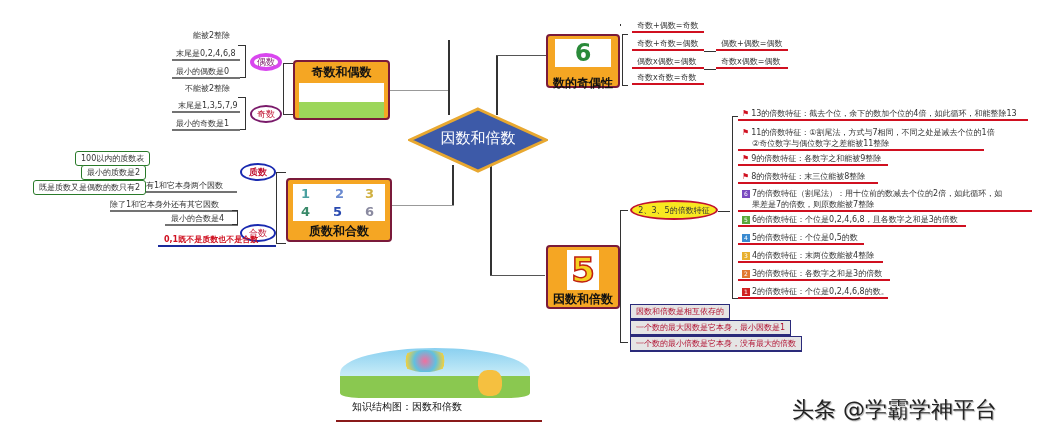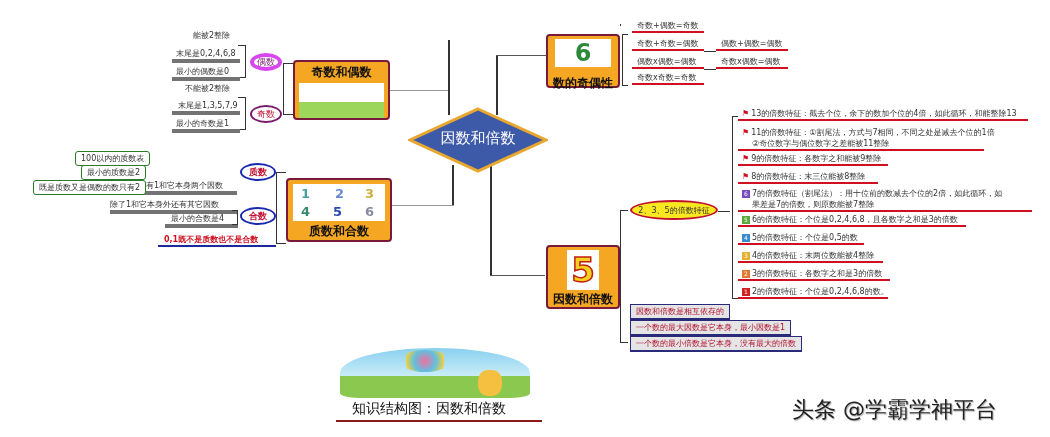--- a/index.html
+++ b/index.html
@@ -1,21 +1,21 @@
 <!DOCTYPE html>
 <html><head>
 <meta charset="utf-8">
 <style>
   * { box-sizing: border-box; margin: 0; padding: 0; }
   body { width: 1050px; height: 437px; background: #ffffff; position: relative; overflow: hidden;
          font-family: "DejaVu Sans", "Liberation Sans", sans-serif; color: #222; }
   .abs { position: absolute; }
   .line { position: absolute; background: #333; }
   .leaf { position: absolute; font-size: 8px; white-space: nowrap; line-height: 11px; color: #333; }
-  .leaf-green { border-bottom: 4px solid #737373; }
+  .leaf-green { border-bottom: 2px solid #737373; }
   .leaf-red { border-bottom: 2px solid #d01020; }
   .leaf-blue { border-bottom: 2px solid #1a2a9a; }
   .boxed-green { border: 1px solid #2a7a2a; border-radius: 3px; padding: 1px 5px; background: #fff; margin-left: 23px; }
   .boxed-purple { border: 1px solid #2a2a7a; padding: 1px 5px; background: #e5e5e5; color: #b01030; border-bottom: 2px solid #2a2a7a; }
   .oval { position: absolute; border-radius: 50%; display: flex; align-items: center; justify-content: center;
           font-size: 9px; background: #fff; }
   .topic { position: absolute; background: #f5a623; border: 2px solid #7a1a3a; border-radius: 4px;
            display: flex; flex-direction: column; align-items: center; }
   .topic .title { font-family: "DejaVu Serif", "Liberation Serif", serif; font-size: 12px; color: #111; font-weight: bold; text-align: center; }
   .pic { background: #fff; }
@@ -82,21 +82,21 @@
 
 <div class="oval" style="left:240px;top:163px;width:36px;height:18px;border:2px solid #1a2ab0;color:#c01030;font-weight:bold;align-items:center;">
   <span>质数</span>
 </div>
 <div class="leaf leaf-green" style="left:130px;top:159px;width:107px;padding-left:8px;margin-top:21px;">只有1和它本身两个因数</div>
 <div class="bracket-r" style="left:123px;top:156px;width:8px;height:32px;"></div>
 <div class="leaf boxed-green" style="left:52px;top:151px;">100以内的质数表</div>
 <div class="leaf boxed-green" style="left:58px;top:165px;">最小的质数是2</div>
 <div class="leaf boxed-green" style="left:10px;top:180px;">既是质数又是偶数的数只有2</div>
 
-<div class="oval" style="left:240px;top:207px;width:36px;height:18px;border:2px solid #1a2ab0;color:#c01030;font-weight:bold;">
+<div class="oval" style="left:240px;top:224px;width:36px;height:18px;border:2px solid #1a2ab0;color:#c01030;font-weight:normal;">
   <span>合数</span>
 </div>
 <div class="leaf leaf-green" style="left:110px;top:199px;width:128px;">除了1和它本身外还有其它因数</div>
 <div class="leaf leaf-green" style="left:165px;top:213px;width:73px;padding-left:6px;">最小的合数是4</div>
 <div class="bracket-r" style="left:232px;top:210px;width:6px;height:15px;"></div>
 <div class="leaf leaf-blue" style="left:158px;top:234px;width:118px;color:#d01020;font-weight:bold;padding-left:6px;">0,1既不是质数也不是合数</div>
 
 <div class="topic" style="left:546px;top:34px;width:74px;height:54px;">
   <div class="pic" style="width:56px;height:30px;margin-top:3px;display:flex;align-items:center;justify-content:center;">
     <span style="font-size:24px;color:#2a8a3a;font-weight:bold;">6</span>
@@ -161,16 +161,16 @@
   <span class="badge" style="background:#d02020;">1</span><span>2的倍数特征：个位是0,2,4,6,8的数。</span>
 </div>
 
 <div class="leaf boxed-purple" style="left:630px;top:304px;">因数和倍数是相互依存的</div>
 <div class="leaf boxed-purple" style="left:630px;top:320px;">一个数的最大因数是它本身，最小因数是1</div>
 <div class="leaf boxed-purple" style="left:630px;top:336px;">一个数的最小倍数是它本身，没有最大的倍数</div>
 
 <div class="abs" style="left:340px;top:348px;width:190px;height:50px;border-radius:50% 50% 10% 10%;background:linear-gradient(#8ad0f0 0%,#c8ecf8 55%,#8ac850 55%,#8ac850 100%);"></div>
 <div class="abs" style="left:400px;top:350px;width:50px;height:22px;border-radius:50%;background:radial-gradient(circle,#f070a0 0,#60c0e0 40%,#f0d040 70%,transparent 72%);"></div>
 <div class="abs" style="left:478px;top:370px;width:24px;height:26px;border-radius:40%;background:#f5c040;"></div>
-<div class="abs" style="left:352px;top:400px;font-family:Liberation Serif, serif;font-size:14px;color:#111;">知识结构图：因数和倍数</div>
+<div class="abs" style="left:352px;top:400px;font-family:Liberation Serif, serif;font-size:10px;color:#111;">知识结构图：因数和倍数</div>
 <div class="abs" style="left:336px;top:420px;width:206px;height:2px;background:#8a1a1a;"></div>
 
 <div class="abs" style="left:792px;top:395px;font-size:22px;color:#222;text-shadow:1px 1px 1px #aaa;">头条 @学霸学神平台</div>
 
 </body></html>

